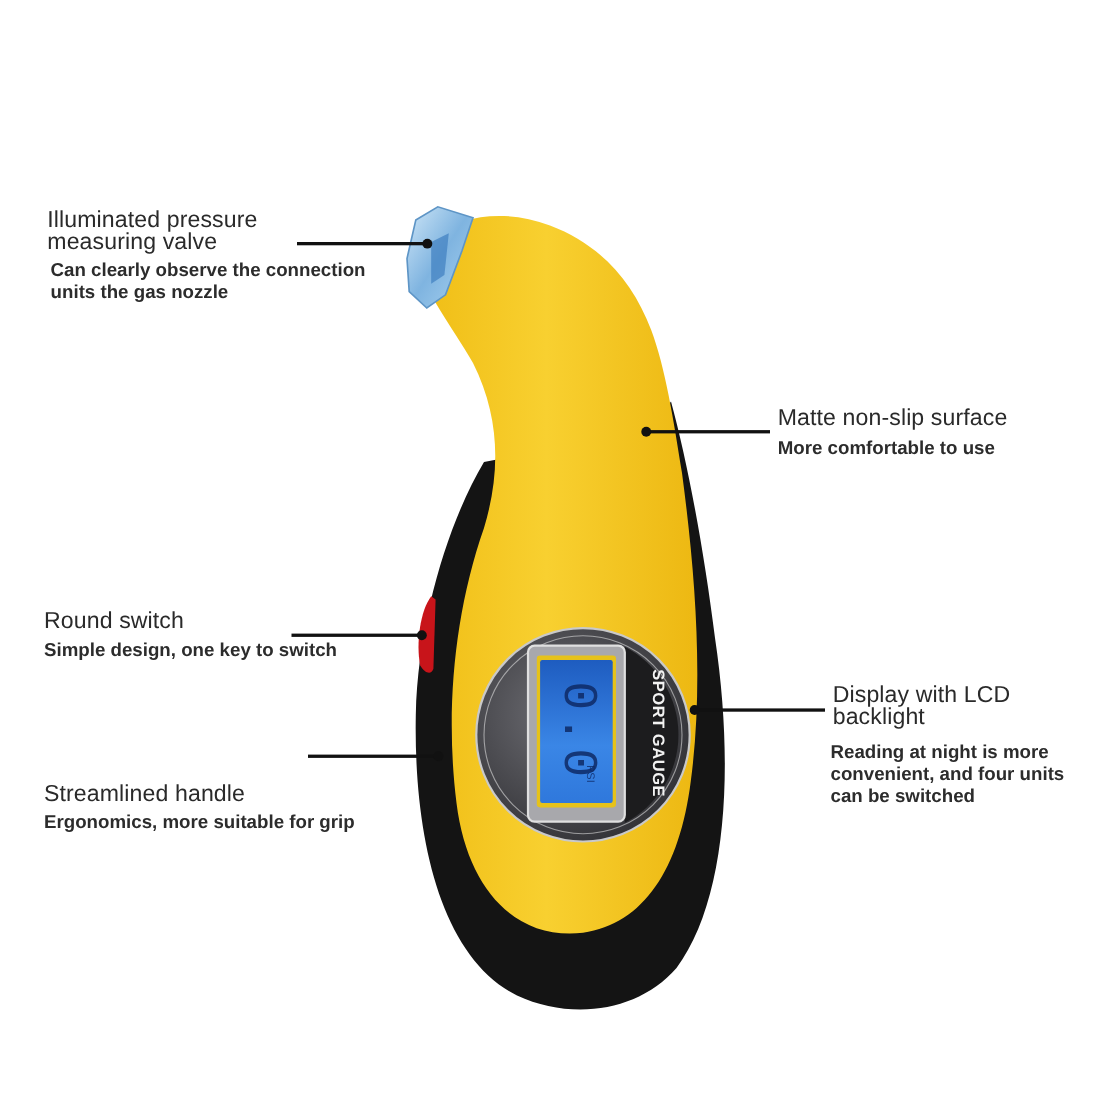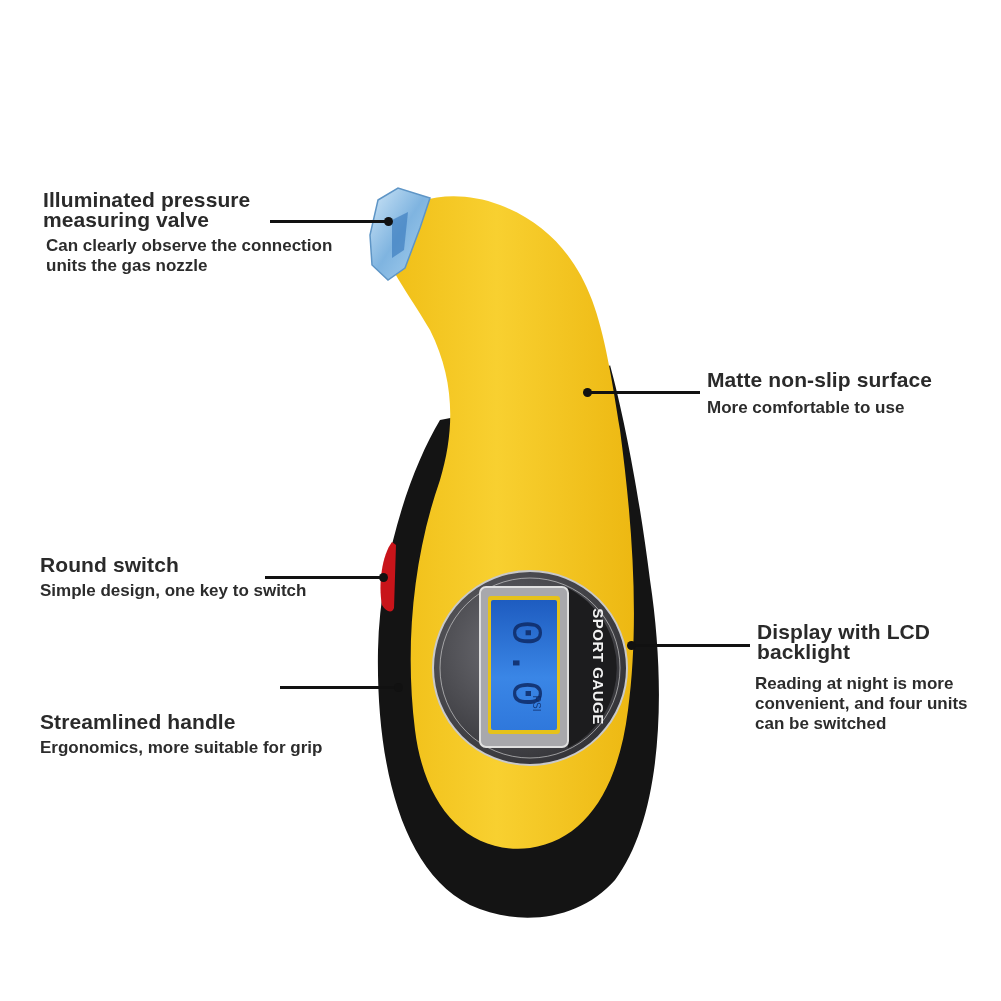--- a/index.html
+++ b/index.html
@@ -19,21 +19,21 @@
       position: absolute;
       left: 0;
       top: 0;
       width: 1001px;
       height: 1001px;
     }
     .callout {
       position: absolute;
     }
     .callout .title {
-      font-weight: bold;
+      font-weight: normal;
       font-size: 21px;
       line-height: 20px;
       color: #2a2a2a;
       letter-spacing: 0.1px;
     }
     .callout .desc {
       font-size: 17px;
       line-height: 20px;
       color: #2c2c2c;
       margin-top: 6px;

